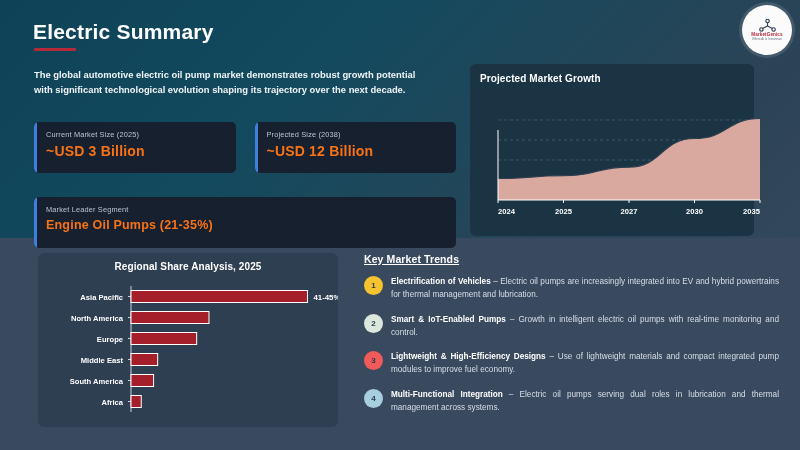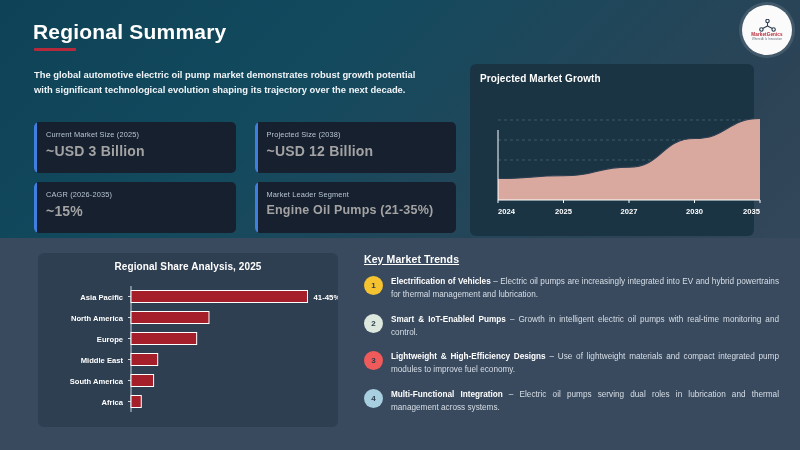--- a/index.html
+++ b/index.html
@@ -41,36 +41,36 @@
     font-size:4.6px; font-weight:bold; color:#b5293a;
     letter-spacing:0.1px; line-height:1;
   }
   .logo-tag {
     font-size:2.8px; color:#5d6b78; margin-top:1px;
     letter-spacing:0.1px; line-height:1;
   }
 
   
   .cards { position:absolute; left:34px; top:122px; width:422px; }
-  .card-row { display:flex; gap:19px; margin-bottom:9px; }
+  .card-row { display:flex; gap:19px; margin-bottom:24px; }
   .card {
     position:relative; flex:1; height:51px;
     background:#16202e; border-radius:5px;
     padding:8px 0 0 12px; overflow:hidden;
   }
   .card::before {
     content:""; position:absolute; left:0; top:0; bottom:0;
     width:3px; background:#3f7fe0; border-radius:5px 0 0 5px;
   }
   .card-label {
     font-size:7.4px; color:#b9c6d4; font-weight:normal;
     letter-spacing:0.15px; margin-bottom:4px;
   }
   .card-value {
-    font-size:14px; font-weight:bold; color:#a3a3a3; letter-spacing:0.2px;
+    font-size:14px; font-weight:bold; color:#f97316; letter-spacing:0.2px;
   }
   .card-value.small { font-size:12.5px; }
 
   
   .growth-panel {
     position:absolute; left:470px; top:64px;
     width:284px; height:172px;
     background:#1b3444; border-radius:6px;
     padding:9px 10px 0 10px;
   }
@@ -117,21 +117,21 @@
     font-size:8.2px; line-height:1.62; color:#d7dfe8;
     text-align:justify; width:388px;
   }
   .trend-text b { color:#ffffff; font-weight:bold; }
 </style>
 </head>
 <body>
 
 <div class="bottom-panel"></div>
 
-<div class="page-title">Regional Summary</div>
+<div class="page-title">Electric Summary</div>
 <div class="title-rule"></div>
 <div class="intro">The global automotive electric oil pump market demonstrates robust growth potential with significant technological evolution shaping its trajectory over the next decade.</div>
 
 <div class="logo">
   <span>
     <svg width="17" height="13" viewBox="0 0 17 13">
       <circle cx="8.5" cy="2" r="1.7" fill="none" stroke="#2c3e50" stroke-width="1.1"></circle>
       <circle cx="2.4" cy="10.5" r="1.7" fill="none" stroke="#2c3e50" stroke-width="1.1"></circle>
       <circle cx="14.6" cy="10.5" r="1.7" fill="none" stroke="#2c3e50" stroke-width="1.1"></circle>
       <line x1="8.5" y1="3.7" x2="8.5" y2="7" stroke="#2c3e50" stroke-width="1.1"></line>
@@ -148,24 +148,20 @@
     <div class="card">
       <div class="card-label">Current Market Size (2025)</div>
       <div class="card-value">~USD 3 Billion</div>
     </div>
     <div class="card">
       <div class="card-label">Projected Size (2038)</div>
       <div class="card-value">~USD 12 Billion</div>
     </div>
   </div>
   <div class="card-row">
-    <div class="card">
-      <div class="card-label">CAGR (2026-2035)</div>
-      <div class="card-value">~15%</div>
-    </div>
     <div class="card">
       <div class="card-label">Market Leader Segment</div>
       <div class="card-value small">Engine Oil Pumps  (21-35%)</div>
     </div>
   </div>
 </div>
 
 <div class="growth-panel">
   <div class="growth-title">Projected Market Growth</div>
   <div class="growth-plot">

